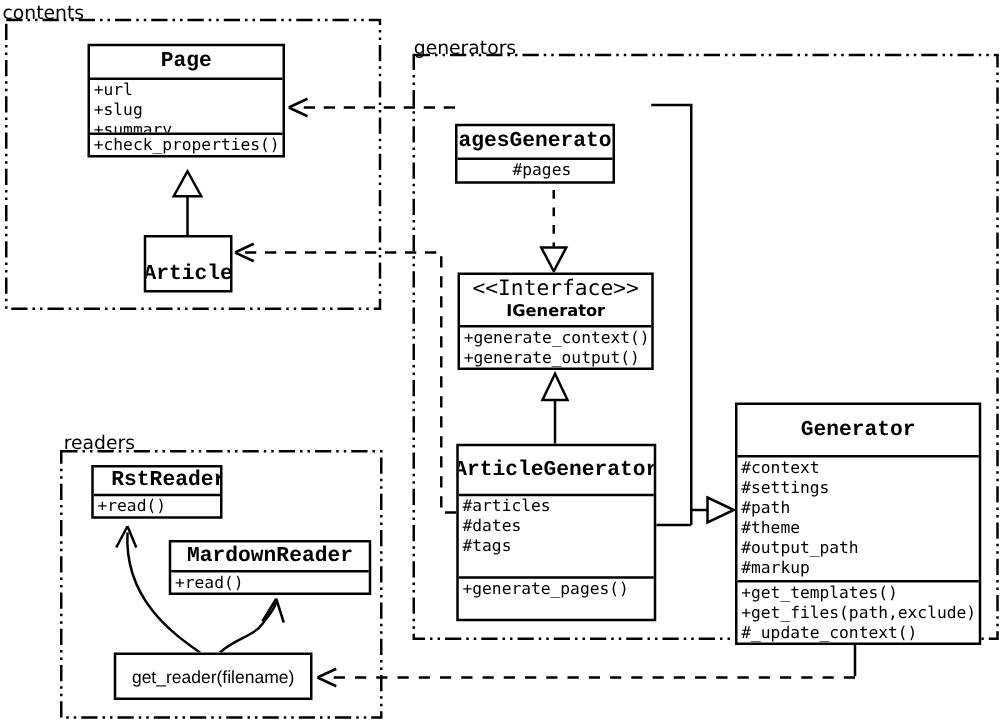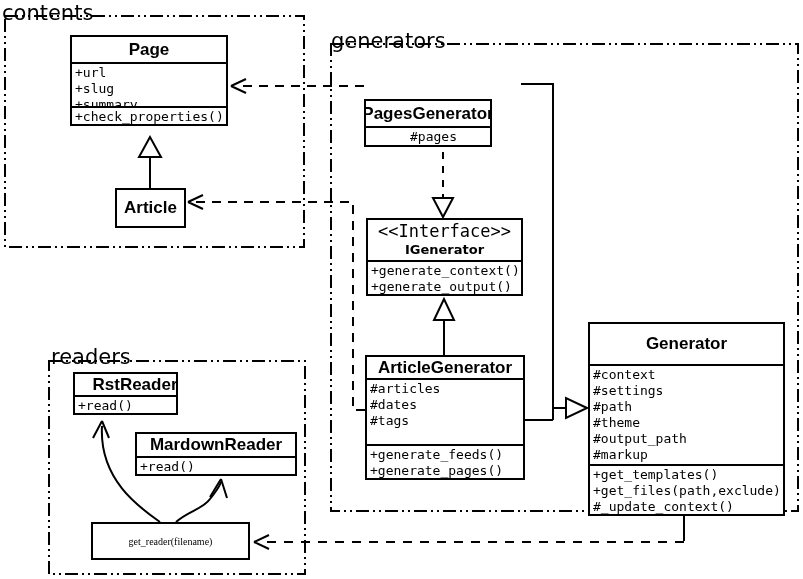--- a/index.html
+++ b/index.html
@@ -3,51 +3,51 @@
 <meta charset="utf-8">
 <style>
   * { box-sizing: border-box; margin: 0; padding: 0; }
   body { background: #ffffff; font-family: "DejaVu Sans", sans-serif; }
   #canvas {
     position: relative; width: 803px; height: 579px;
     background: #ffffff; overflow: hidden;
   }
   #wires { position: absolute; left: 0; top: 0; z-index: 0; }
   .pkg-label {
-    position: absolute; z-index: 2; font-size: 21px; color: #000;
+    position: absolute; z-index: 2; font-size: 15px; color: #000;
     font-family: "DejaVu Sans", sans-serif; background: transparent;
   }
   .uml-class {
     position: absolute; z-index: 1; background: #ffffff;
     border: 2px solid #000;
   }
   .cmp { overflow: hidden; }
   .cmp + .cmp { border-top: 2px solid #000; }
   .uml-title {
     display: flex; align-items: center; justify-content: center;
     font-weight: 700; font-size: 17px; color: #000;
-    font-family: Liberation Sans, sans-serif; white-space: nowrap;
+    font-family: Liberation Mono, monospace; white-space: nowrap;
   }
   .uml-stereo {
     text-align: center; font-family: "DejaVu Sans Mono", monospace;
     font-size: 17px; line-height: 17px; padding-top: 3px; white-space: nowrap;
   }
   .uml-stereo-name {
     text-align: center; font-weight: 700; font-size: 13px; line-height: 20px;
     white-space: nowrap;
   }
   .uml-members {
     font-family: "DejaVu Sans Mono", monospace; font-size: 13px;
     line-height: 16px; padding: 1px 3px; color: #000;
   }
   .uml-members div { white-space: nowrap; }
   .plain-box {
     position: absolute; z-index: 1; background: #fff; border: 2px solid #000;
     display: flex; align-items: center; justify-content: center;
-    font-size: 10px; font-family: Liberation Serif, serif; white-space: nowrap;
+    font-size: 14px; font-family: Liberation Sans, sans-serif; white-space: nowrap;
   }
 </style>
 </head>
 <body>
 
 <div id="canvas">
 
   <svg id="wires" width="803" height="579" viewBox="0 0 803 579">
 
     <rect x="5" y="16" width="299" height="231" fill="none" stroke="#000" stroke-width="2" stroke-dasharray="13 4 2 4 2 4"></rect>
@@ -111,21 +111,21 @@
       <div>+url</div>
       <div>+slug</div>
       <div>+summary</div>
     </div>
     <div class="cmp uml-members" style="height:18px;">
       <div>+check_properties()</div>
     </div>
   </div>
 
   <div class="uml-class" style="left:115px; top:188px; width:71px;">
-    <div class="cmp uml-title" style="height:36px;">Article</div>
+    <div class="cmp uml-title" style="height:26px;margin-top:16px;">Article</div>
   </div>
 
   <div class="uml-class" style="left:364px; top:60px; width:128px;margin-top:39px;">
     <div class="cmp uml-title" style="height:25px;">PagesGenerator</div>
     <div class="cmp uml-members" style="height:19px;padding-left:44px;">
       <div>#pages</div>
     </div>
   </div>
 
   <div class="uml-class" style="left:366px; top:218px; width:157px;">
@@ -133,28 +133,27 @@
       <div class="uml-stereo">&lt;&lt;Interface&gt;&gt;</div>
       <div class="uml-stereo-name">IGenerator</div>
     </div>
     <div class="cmp uml-members" style="height:34px;">
       <div>+generate_context()</div>
       <div>+generate_output()</div>
     </div>
   </div>
 
   <div class="uml-class" style="left:365px; top:355px; width:160px;">
-    <div class="cmp uml-title" style="height:21px;">ArticleGenerator</div>
+    <div class="cmp uml-title" style="height:38px;">ArticleGenerator</div>
     <div class="cmp uml-members" style="height:66px;">
       <div>#articles</div>
       <div>#dates</div>
       <div>#tags</div>
     </div>
     <div class="cmp uml-members" style="height:34px;">
-      <div>+generate_feeds()</div>
       <div>+generate_pages()</div>
     </div>
   </div>
 
   <div class="uml-class" style="left:588px; top:322px; width:197px;">
     <div class="cmp uml-title" style="height:40px;">Generator</div>
     <div class="cmp uml-members" style="height:100px;">
       <div>#context</div>
       <div>#settings</div>
       <div>#path</div>

